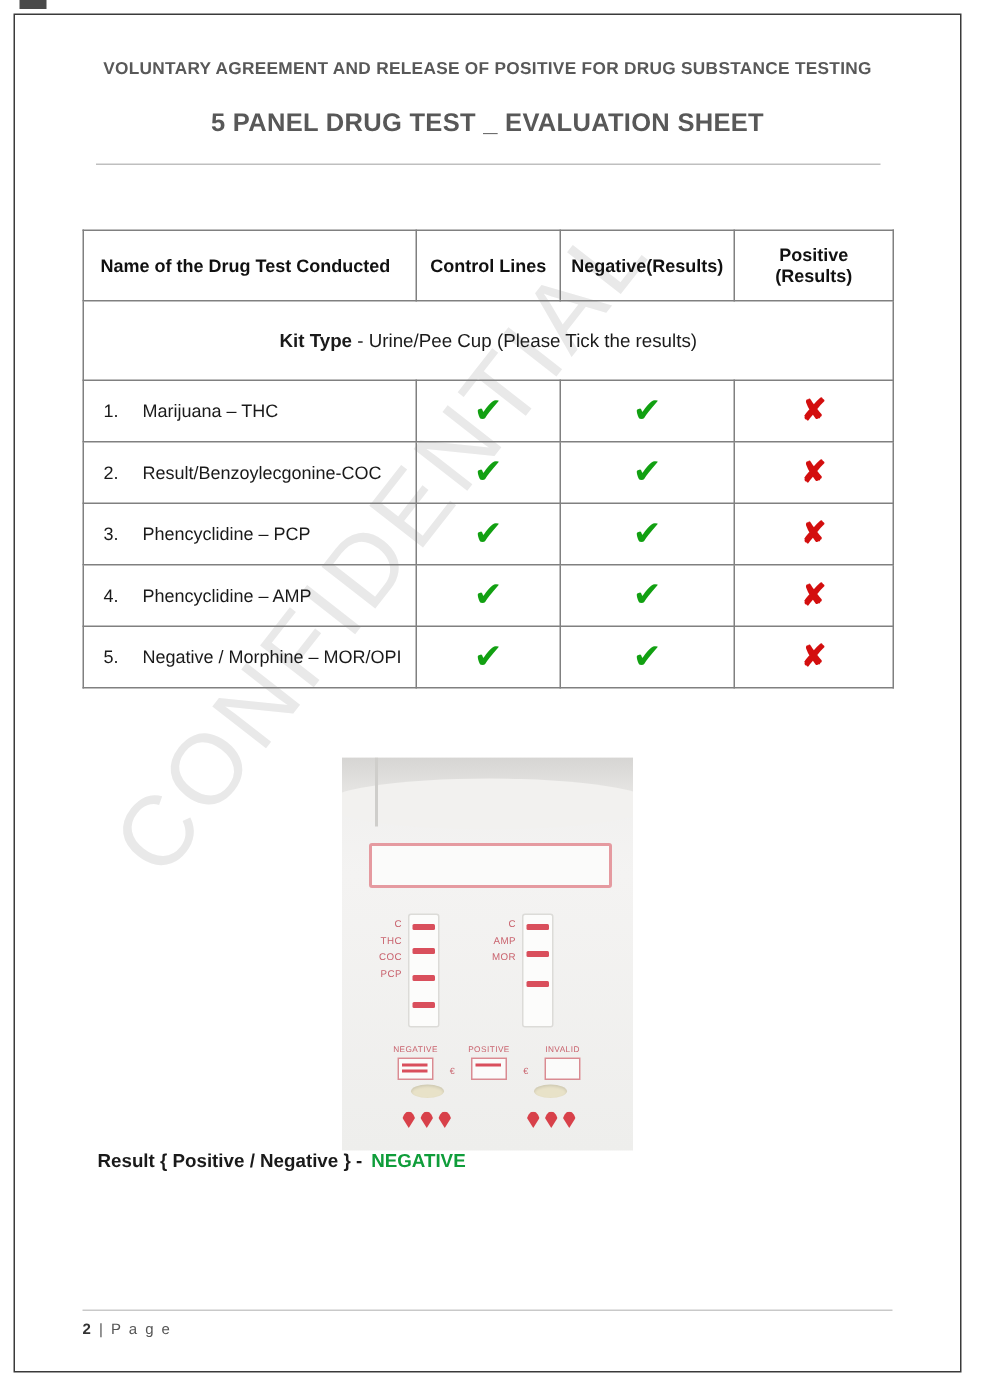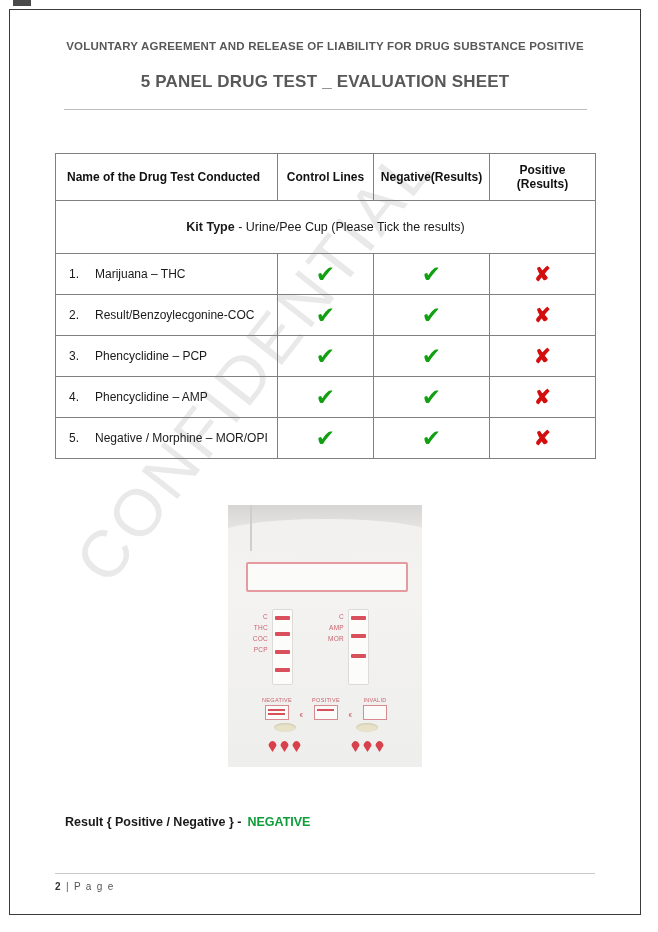--- a/index.html
+++ b/index.html
@@ -282,21 +282,20 @@
     width: 9px; height: 11px;
     background: #d8414a;
     border-radius: 50% 50% 50% 50% / 65% 65% 35% 35%;
     clip-path: polygon(50% 100%, 0% 35%, 22% 0%, 78% 0%, 100% 35%);
   }
 
   
   .result-line {
     position: relative;
     z-index: 3;
-    margin-top: 48px;
     padding-left: 10px;
     font-size: 12.5px;
     font-weight: bold;
     color: #1a1a1a;
   }
   .result-value {
     color: #0f9d3a;
     font-weight: bold;
     margin-left: 6px;
   }
@@ -328,21 +327,21 @@
   <div class="corner-mark"></div>
   <div class="page-border"></div>
 
   <div class="content">
 
     <div class="watermark">
       <span>CONFIDENTIAL</span>
     </div>
 
     <div class="doc-header">
-      <div class="title-line1">VOLUNTARY AGREEMENT AND RELEASE OF LIABILITY FOR DRUG SUBSTANCE POSITIVE</div>
+      <div class="title-line1">VOLUNTARY AGREEMENT AND RELEASE OF POSITIVE FOR DRUG SUBSTANCE TESTING</div>
       <div class="title-line2">5 PANEL DRUG TEST _ EVALUATION SHEET</div>
       <div class="header-rule"></div>
     </div>
 
     <div class="table-wrap">
       <table class="result-table">
         <colgroup>
           <col style="width:222px">
           <col style="width:96px">
           <col style="width:116px">

